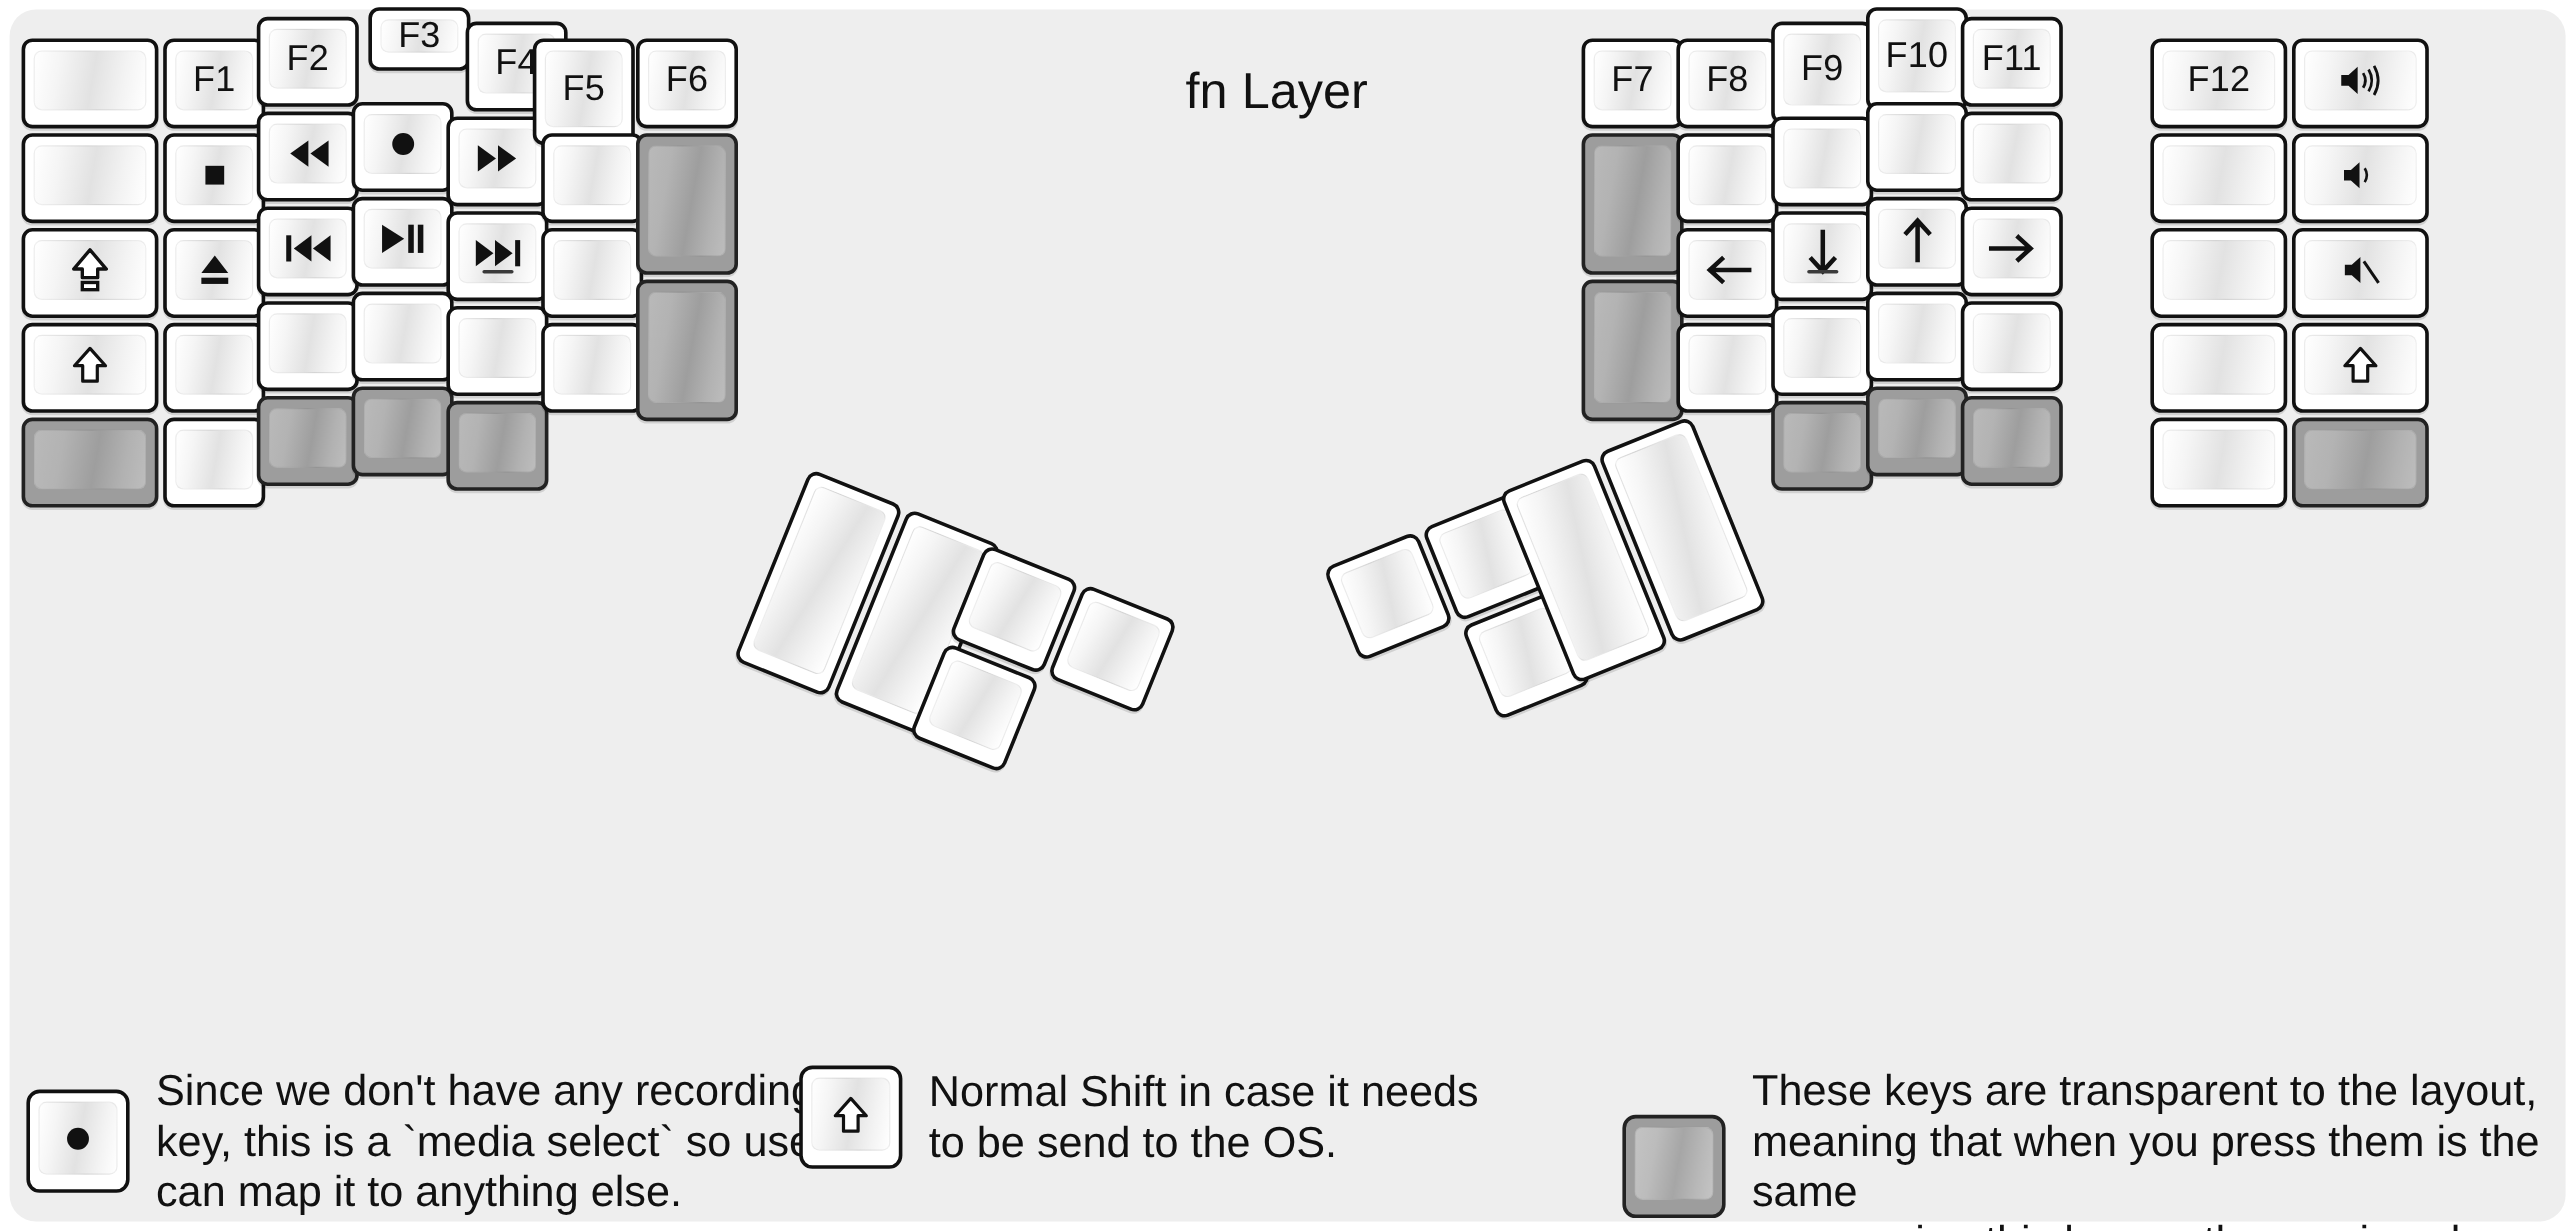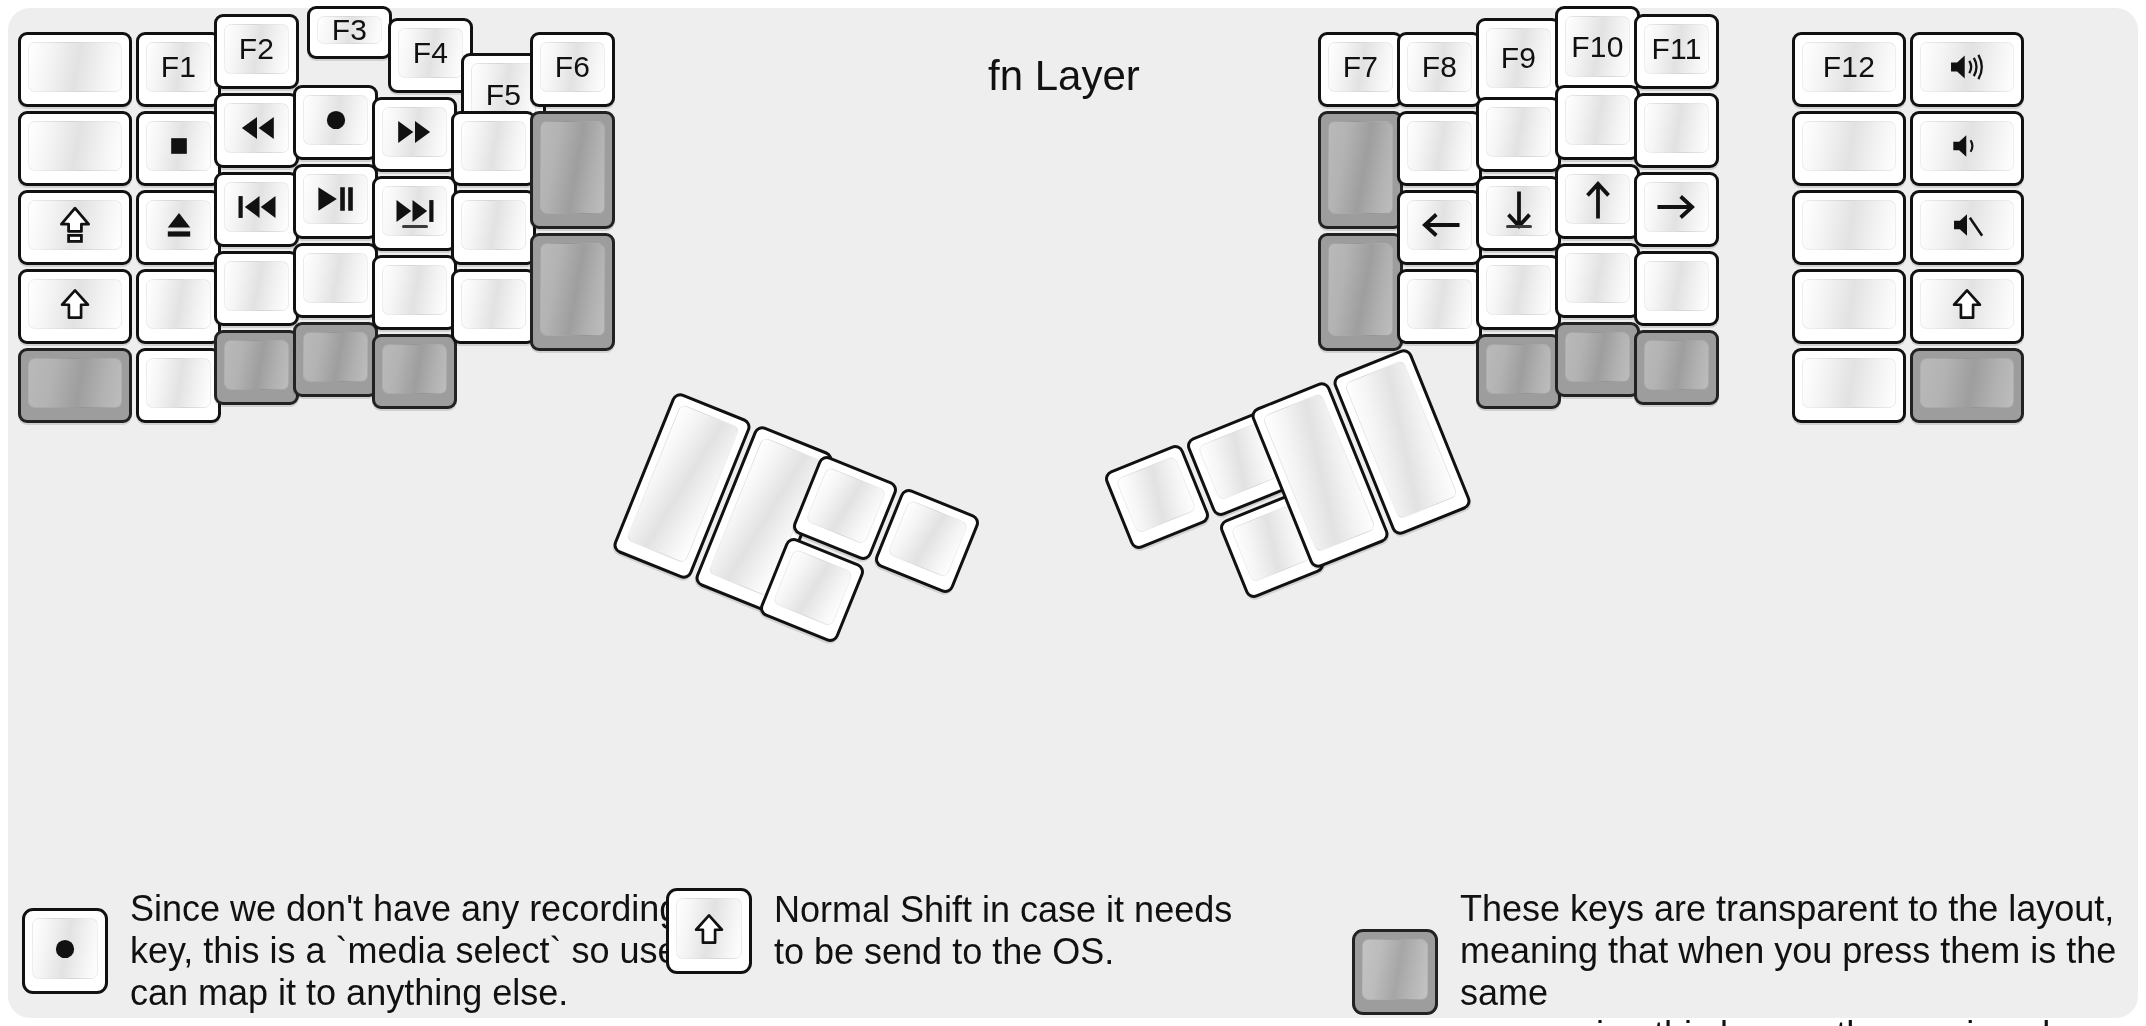--- a/index.html
+++ b/index.html
@@ -192,21 +192,21 @@
           </span>
         </div>
         <div class="homing"></div>
       </div>
       <div class="key" style="left: 372px; top: 255px; width: 85px; height: 75px;">
         <div class="cap"></div>
       </div>
       <div class="key trans" style="left: 372px; top: 334px; width: 85px; height: 75px;">
         <div class="cap"></div>
       </div>
-      <div class="key" style="left: 461px; top: 32px; width: 85px; height: 89px; margin-top: 21px;">
+      <div class="key" style="left: 444px; top: 32px; width: 85px; height: 89px;">
         <div class="cap">
           <span class="lbl">F5</span>
         </div>
       </div>
       <div class="key" style="left: 451px; top: 111px; width: 85px; height: 75px;">
         <div class="cap"></div>
       </div>
       <div class="key" style="left: 451px; top: 190px; width: 85px; height: 75px;">
         <div class="cap"></div>
       </div>

